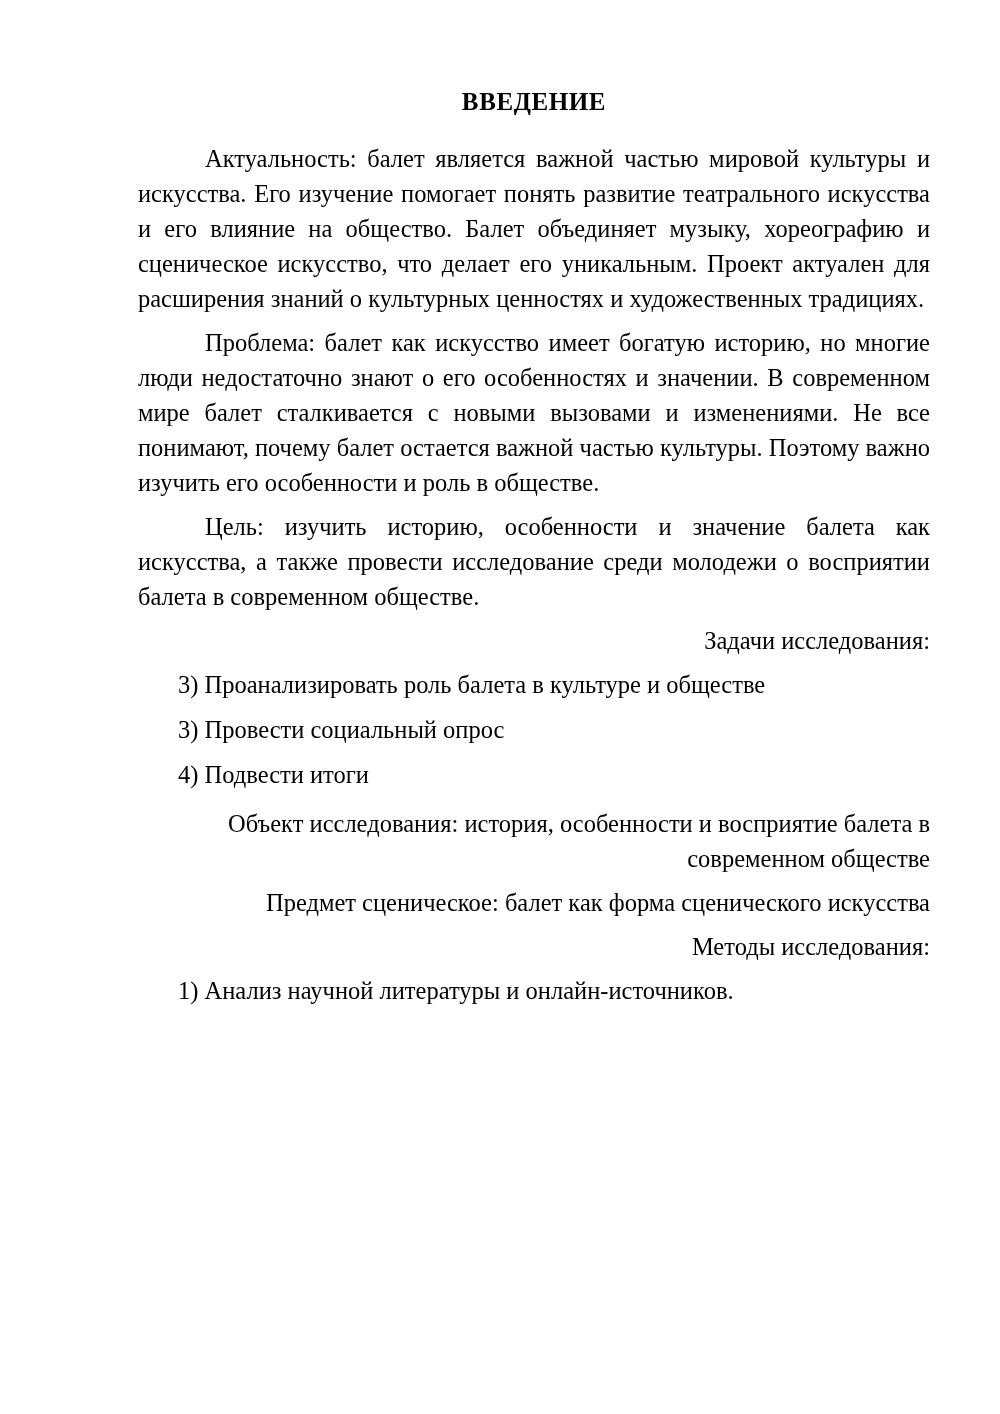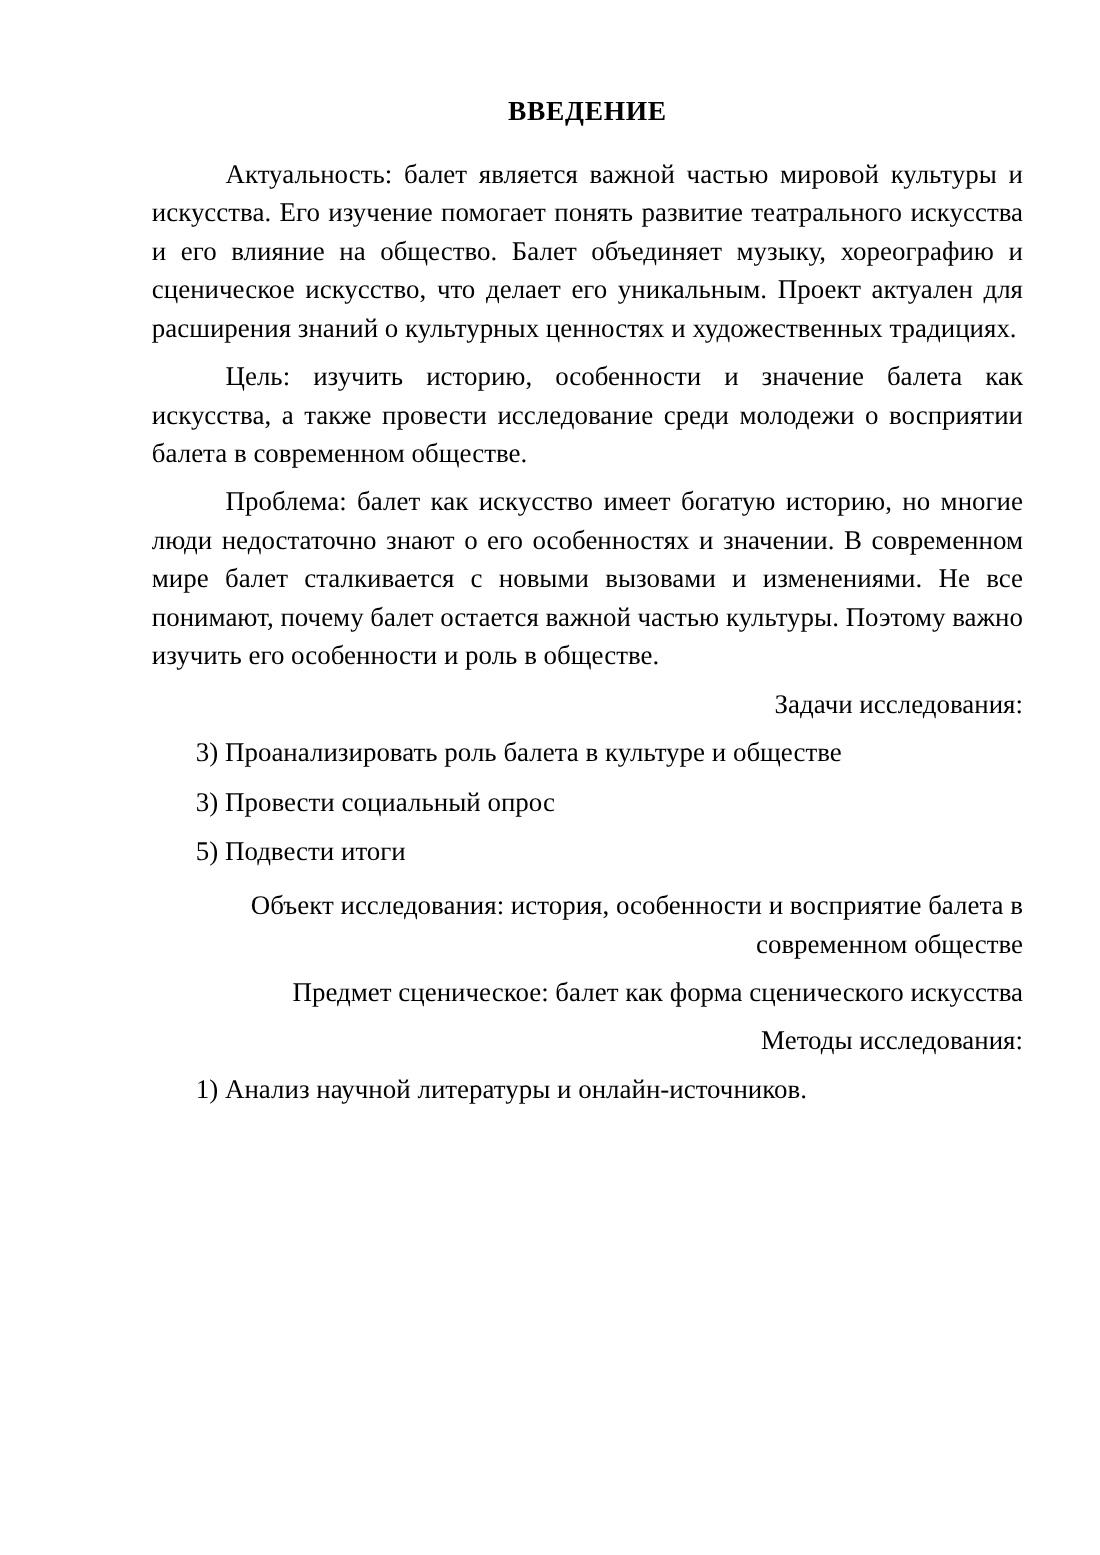--- a/index.html
+++ b/index.html
@@ -75,30 +75,30 @@
 <body>
 
 <div class="page">
 
   <div class="content">
 
     <h1 class="doc-title">ВВЕДЕНИЕ</h1>
 
     <p class="para">Актуальность: балет является важной частью мировой культуры и искусства. Его изучение помогает понять развитие театрального искусства и его влияние на общество. Балет объединяет музыку, хореографию и сценическое искусство, что делает его уникальным. Проект актуален для расширения знаний о культурных ценностях и художественных традициях.</p>
 
+    <p class="para">Проблема: балет как искусство имеет богатую историю, но многие люди недостаточно знают о его особенностях и значении. В современном мире балет сталкивается с новыми вызовами и изменениями. Не все понимают, почему балет остается важной частью культуры. Поэтому важно изучить его особенности и роль в обществе.</p>
+
     <p class="para">Цель: изучить историю, особенности и значение балета как искусства, а также провести исследование среди молодежи о восприятии балета в современном обществе.</p>
-
-    <p class="para">Проблема: балет как искусство имеет богатую историю, но многие люди недостаточно знают о его особенностях и значении. В современном мире балет сталкивается с новыми вызовами и изменениями. Не все понимают, почему балет остается важной частью культуры. Поэтому важно изучить его особенности и роль в обществе.</p>
 
     <p class="para no-justify">Задачи исследования:</p>
 
     <ul class="list">
       <li class="list-item">3) Проанализировать роль балета в культуре и обществе</li>
       <li class="list-item">3) Провести социальный опрос</li>
-      <li class="list-item">5) Подвести итоги</li>
+      <li class="list-item">4) Подвести итоги</li>
     </ul>
 
     <div class="spacer-sm"></div>
 
     <p class="para no-justify">Объект исследования: история, особенности и восприятие балета в современном обществе</p>
 
     <p class="para no-justify">Предмет сценическое: балет как форма сценического искусства</p>
 
 
     <p class="para no-justify">Методы исследования:</p>

